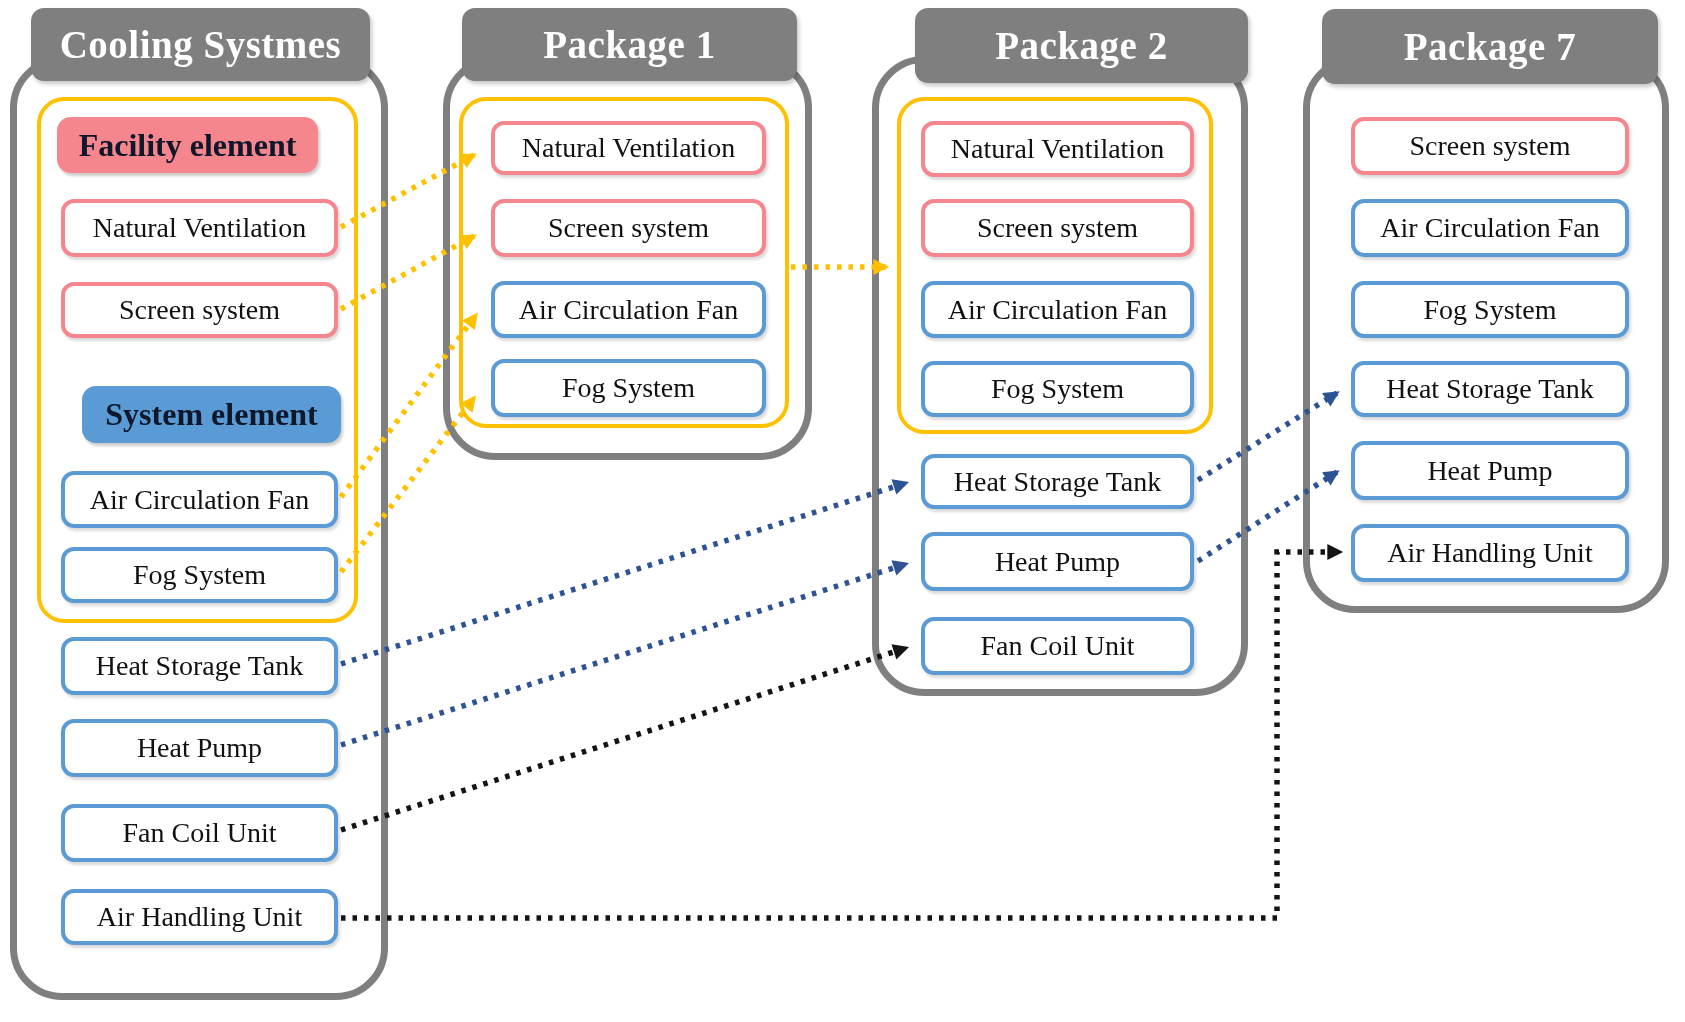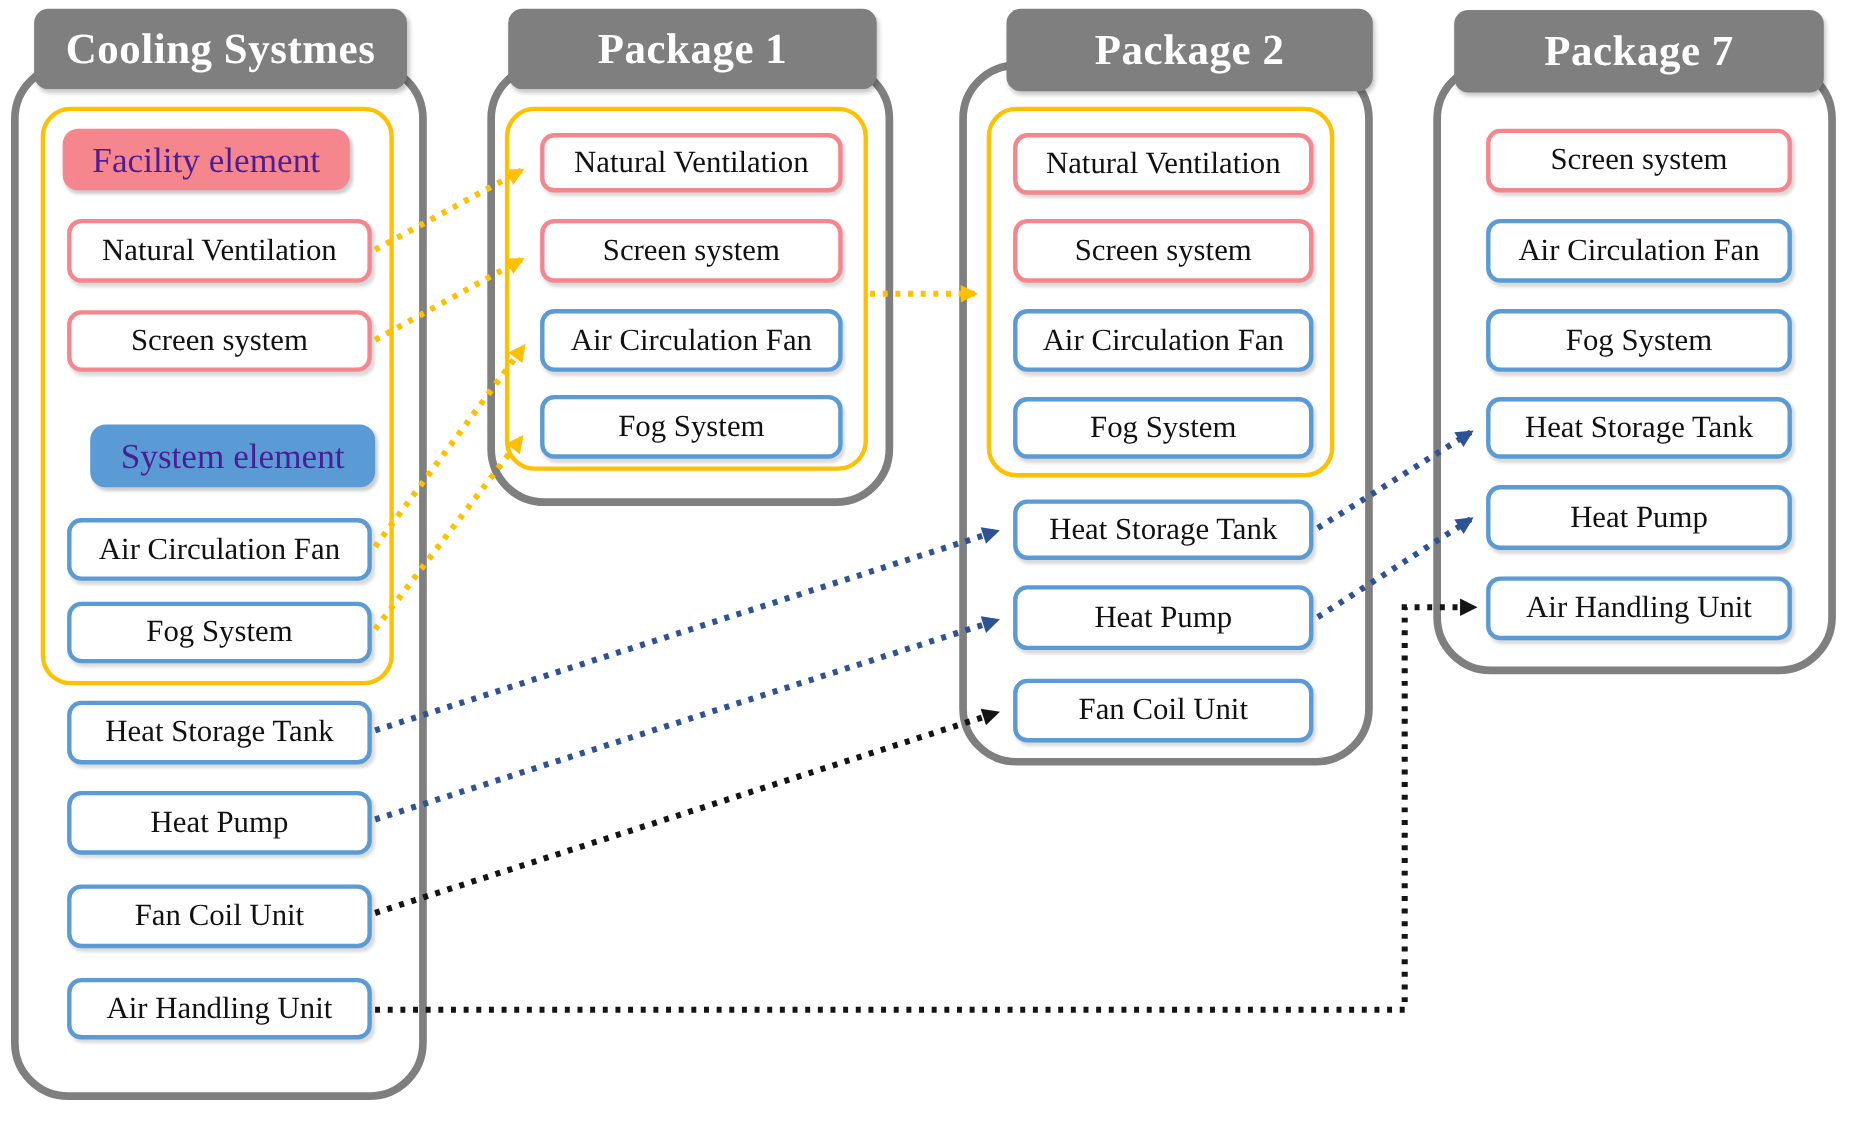--- a/index.html
+++ b/index.html
@@ -49,22 +49,22 @@
     color:#111111;
     z-index:4;
     box-shadow:2px 3px 3px rgba(0,0,0,0.15);
     white-space:nowrap;
   }
   .box.facility{border-color:#F5868D;}
   .legend{
     position:absolute;
     border-radius:14px;
     display:flex;align-items:center;justify-content:center;
-    color:#4c1d95;
-    font-weight:400;
+    color:#0f172a;
+    font-weight:700;
     font-size:32px;
     z-index:4;
     box-shadow:2px 3px 3px rgba(0,0,0,0.2);
     white-space:nowrap;
   }
   .legend.facility{background:#F5868D;}
   .legend.system{background:#5B9BD5;margin-left:23px;}
   .arrows{
     position:absolute;left:0;top:0;width:1685px;height:1022px;
     z-index:10;

